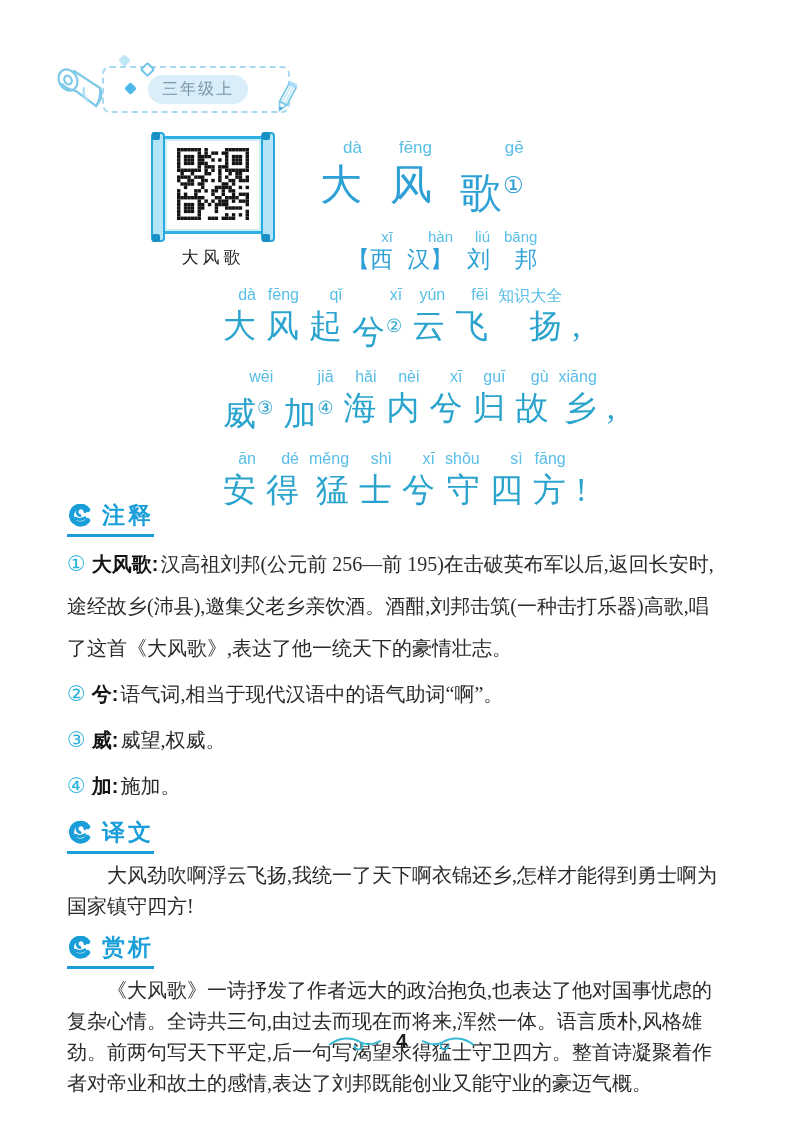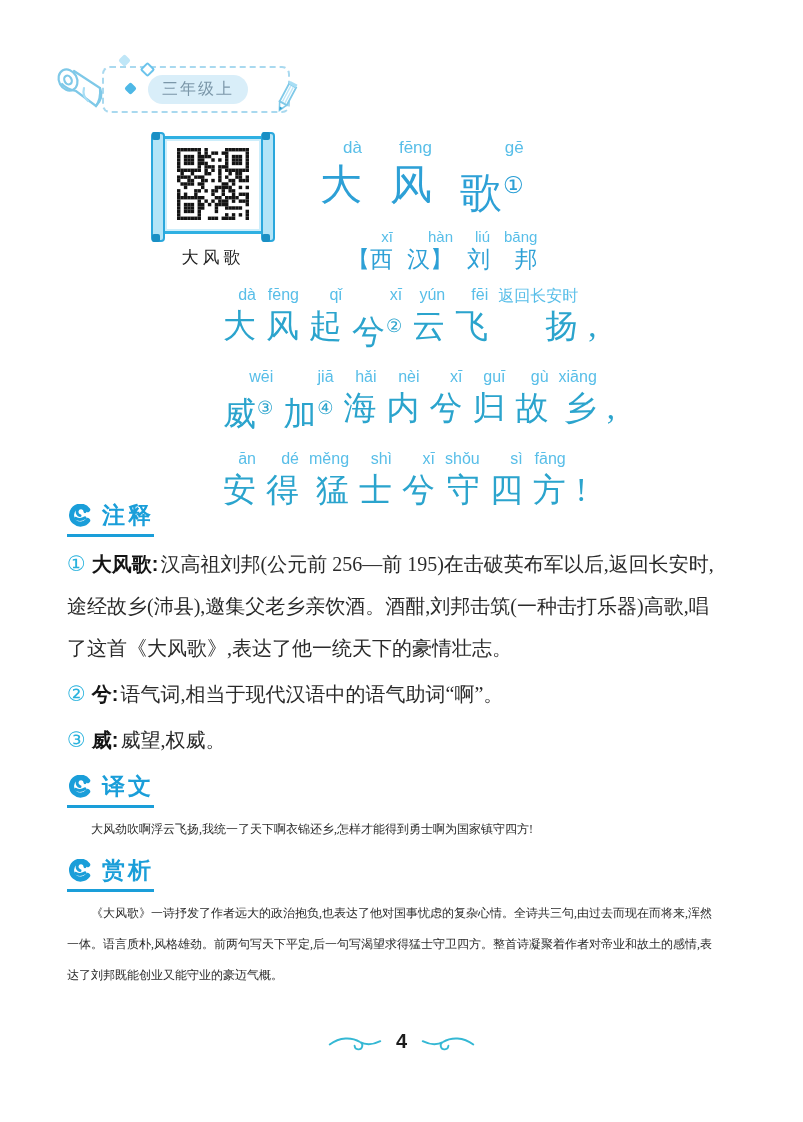--- a/index.html
+++ b/index.html
@@ -55,21 +55,21 @@
   .content{position:absolute;top:500px;left:67px;width:650px;}
   .sec-h{display:inline-flex;align-items:center;gap:8px;border-bottom:3px solid #1a9ed9;
         padding-bottom:3px;height:31px;}
   .sec-h .sec-title{font-family:"Liberation Sans","DejaVu Sans",sans-serif;font-size:23px;font-weight:700;
         color:#1a9ed9;letter-spacing:3px;}
   .sec-h.later{margin-top:10px;}
   .note{margin:6px 0 0;font-size:20px;line-height:42px;}
   .note + .note{margin-top:4px;}
   .num{font-family:"Liberation Sans","DejaVu Sans",sans-serif;color:#29b2dd;font-size:21px;margin-right:6px;}
   .term{font-family:"Liberation Sans","DejaVu Sans",sans-serif;font-weight:700;color:#141414;margin-right:2px;}
-  .body-p{margin:6px 0 0;font-size:12px;line-height:31px;text-indent:2em;}
+  .body-p{margin:6px 0 0;font-size:20px;line-height:31px;text-indent:2em;}
 
   
   .footer{position:absolute;top:1030px;left:0;width:100%;display:flex;justify-content:center;align-items:center;gap:14px;}
   .page-num{font-family:"Liberation Sans","DejaVu Sans",sans-serif;font-size:20px;font-weight:700;color:#1d1d1d;}
   .flip{transform:scaleX(-1);}
 </style>
 </head>
 <body>
 
 <div class="page">
@@ -405,21 +405,21 @@
         </span>
         <span class="ptok">
           <span class="py">yún</span>
           <span class="ch">云</span>
         </span>
         <span class="ptok">
           <span class="py">fēi</span>
           <span class="ch">飞</span>
         </span>
         <span class="ptok">
-          <span class="py">返回长安时</span>
+          <span class="py">知识大全</span>
           <span class="ch">扬</span>
         </span>
         <span class="ptok">
           <span class="py"></span>
           <span class="ch">,</span>
         </span>
       </div>
     <div class="poem-line">
         <span class="ptok">
           <span class="py">wēi</span>
@@ -504,20 +504,21 @@
       <svg width="27" height="24" viewBox="0 0 30 26">
         <path d="M23 6 A10 10 0 1 0 23 18" fill="none" stroke="#1a9ed9" stroke-width="5.6" stroke-linecap="round"></path>
         <path d="M14.5 12.5 a4.4 4.4 0 1 1 5.5 -4.2 M20 15 q-5.5 3.5 -10.5 0.5" fill="none" stroke="#1a9ed9" stroke-width="3.2" stroke-linecap="round"></path>
       </svg>
       <span class="sec-title">注释</span>
     </div>
 
     <p class="note"><span class="num">①</span><span class="term">大风歌:</span><span>汉高祖刘邦(公元前 256—前 195)在击破英布军以后,返回长安时,途经故乡(沛县),邀集父老乡亲饮酒。酒酣,刘邦击筑(一种击打乐器)高歌,唱了这首《大风歌》,表达了他一统天下的豪情壮志。</span></p>
     <p class="note"><span class="num">②</span><span class="term">兮:</span><span>语气词,相当于现代汉语中的语气助词“啊”。</span></p>
     <p class="note"><span class="num">③</span><span class="term">威:</span><span>威望,权威。</span></p>
+    <p class="note"><span class="num">④</span><span class="term">加:</span><span>施加。</span></p>
 
     <div class="sec-h later">
       <svg width="27" height="24" viewBox="0 0 30 26">
         <path d="M23 6 A10 10 0 1 0 23 18" fill="none" stroke="#1a9ed9" stroke-width="5.6" stroke-linecap="round"></path>
         <path d="M14.5 12.5 a4.4 4.4 0 1 1 5.5 -4.2 M20 15 q-5.5 3.5 -10.5 0.5" fill="none" stroke="#1a9ed9" stroke-width="3.2" stroke-linecap="round"></path>
       </svg>
       <span class="sec-title">译文</span>
     </div>
     <p class="body-p">大风劲吹啊浮云飞扬,我统一了天下啊衣锦还乡,怎样才能得到勇士啊为国家镇守四方!</p>
 

